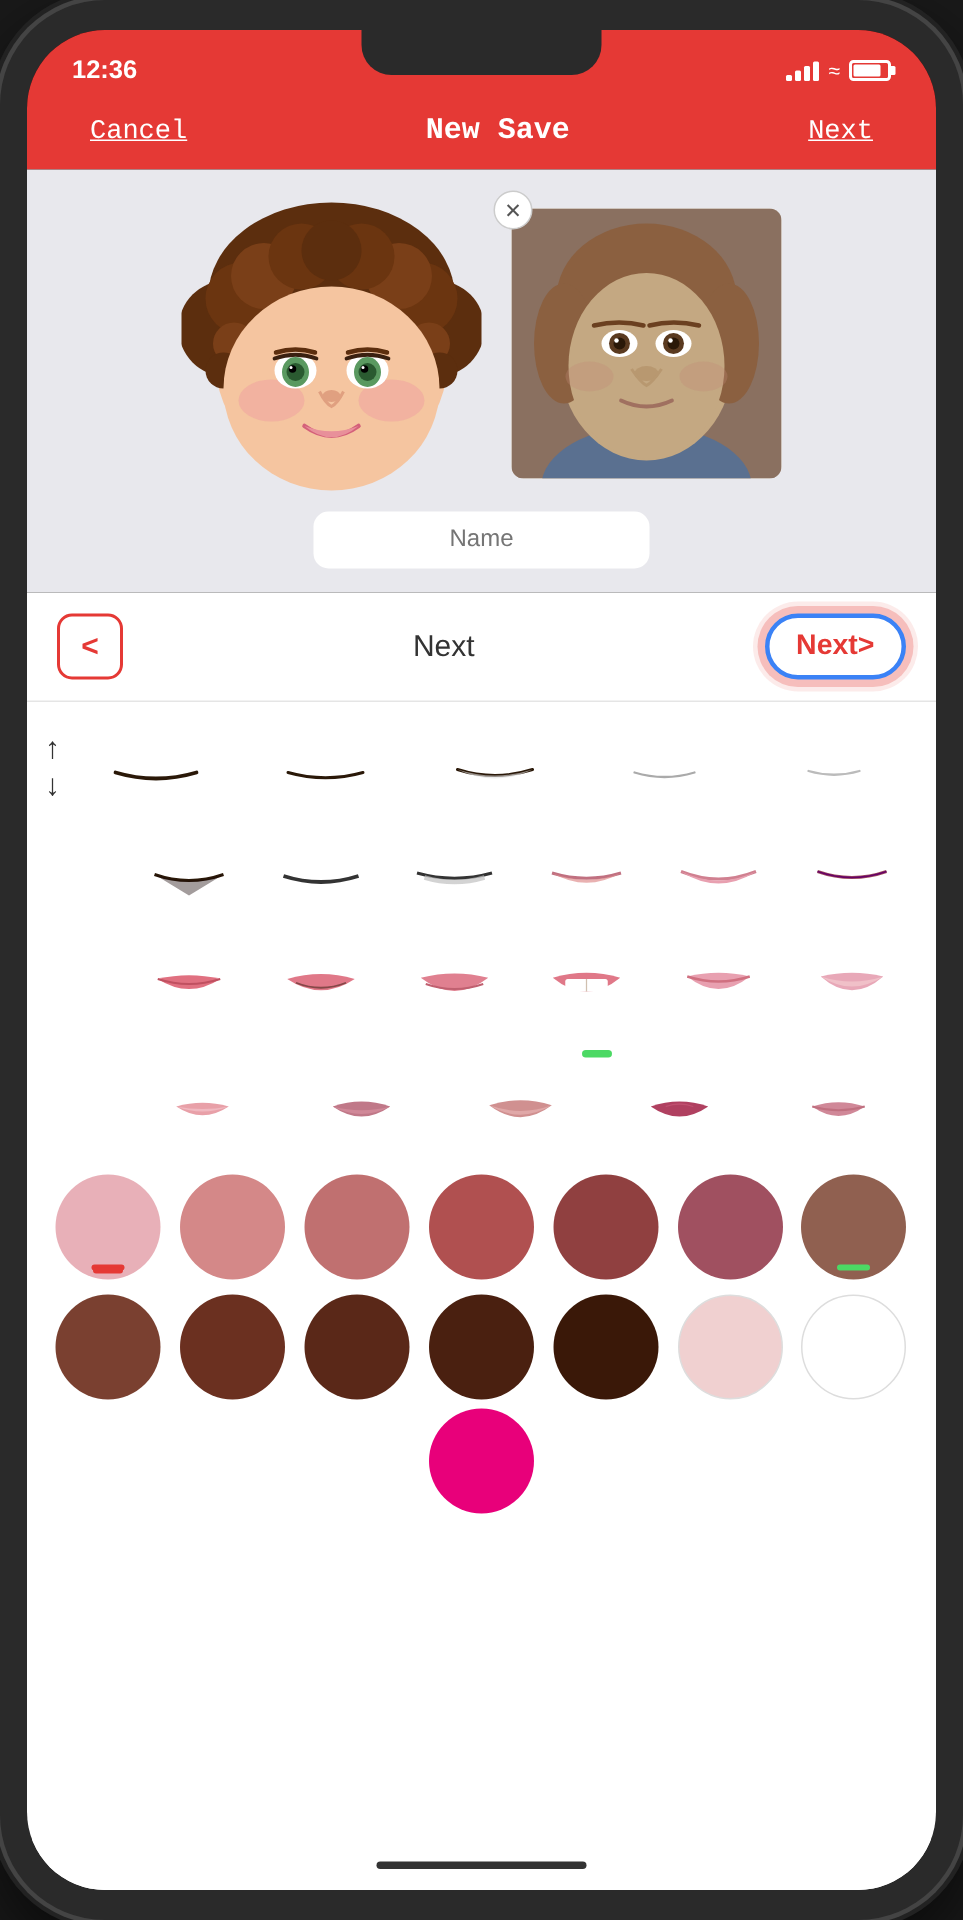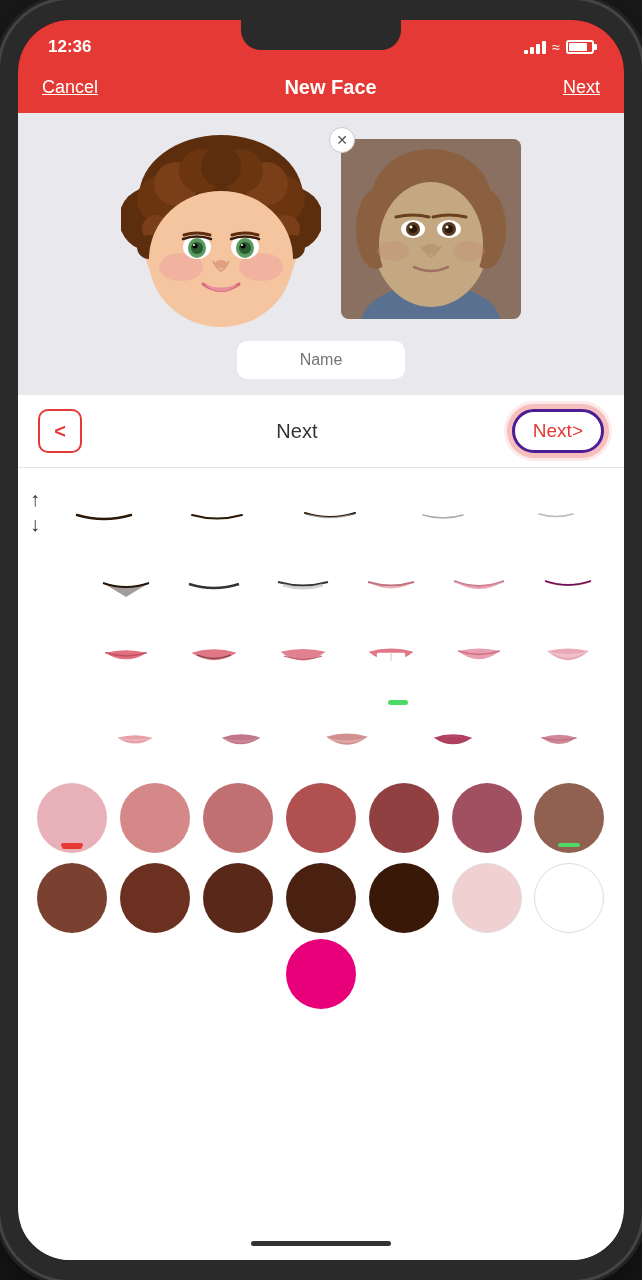--- a/index.html
+++ b/index.html
@@ -91,22 +91,23 @@
       background: white;
       height: 100%;
       width: 80%;
       border-radius: 1px;
     }
     .nav-bar {
       background: #e53935;
       display: flex;
       justify-content: space-between;
       align-items: center;
-      padding: 8px 24px 14px;
+      padding: 8px 42px 14px;
       flex-shrink: 0;
+      font-family: Liberation Mono, monospace;
     }
     .nav-cancel, .nav-save {
       color: white;
       font-size: 18px;
       text-decoration: underline;
       cursor: pointer;
     }
     .nav-title {
       color: white;
       font-size: 20px;
@@ -169,21 +170,21 @@
       margin-top: 10px;
       line-height: 1.4;
     }
     .name-field {
       background: white;
       border: none;
       border-radius: 10px;
       padding: 10px 16px;
       font-size: 16px;
       color: #aaa;
-      width: 168px;
+      width: 224px;
       text-align: center;
       margin-top: 12px;
       outline: none;
     }
     .bottom-section {
       background: white;
       flex: 1;
       display: flex;
       flex-direction: column;
       overflow: hidden;
@@ -208,28 +209,28 @@
       font-size: 20px;
       cursor: pointer;
       font-weight: 600;
     }
     .category-label {
       font-size: 20px;
       font-weight: 500;
       color: #333;
     }
     .next-btn {
-      border: 3px solid #4c1d95;
+      border: 3px solid #3b82f6;
       border-radius: 26px;
       padding: 8px 18px;
       display: flex;
       align-items: center;
       color: #e53935;
       font-size: 19px;
-      font-weight: 400;
+      font-weight: 700;
       cursor: pointer;
       box-shadow: 0 0 0 5px rgba(229, 57, 53, 0.25), 0 0 0 8px rgba(229, 57, 53, 0.1);
       background: white;
     }
     .options-grid {
       flex: 1;
       overflow-y: auto;
       padding: 14px 8px;
     }
     .size-control {
@@ -335,21 +336,21 @@
         </div>
         <span class="wifi-icon">≈</span>
         <div class="battery-icon">
           <div class="battery-fill"></div>
         </div>
       </div>
     </div>
 
     <div class="nav-bar">
       <span class="nav-cancel">Cancel</span>
-      <span class="nav-title">New Face</span>
+      <span class="nav-title">New Save</span>
       <span class="nav-save">Next</span>
     </div>
 
     <div class="top-section">
       <div class="face-row">
 
         <div class="emoji-face">
           <svg class="emoji-svg" viewBox="0 0 200 200" xmlns="http://www.w3.org/2000/svg">
 
             <ellipse cx="100" cy="108" rx="78" ry="82" fill="#f5c5a0"></ellipse>

